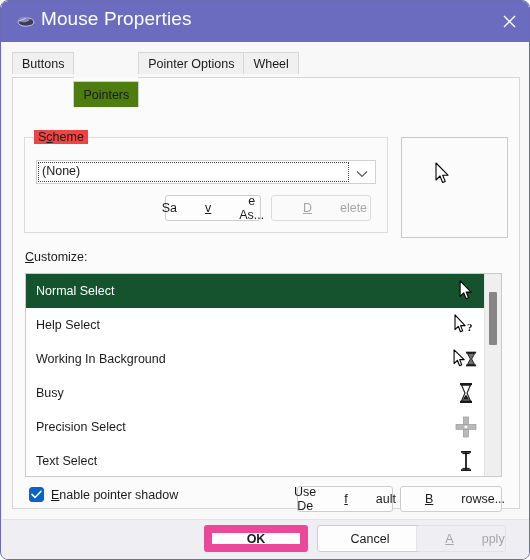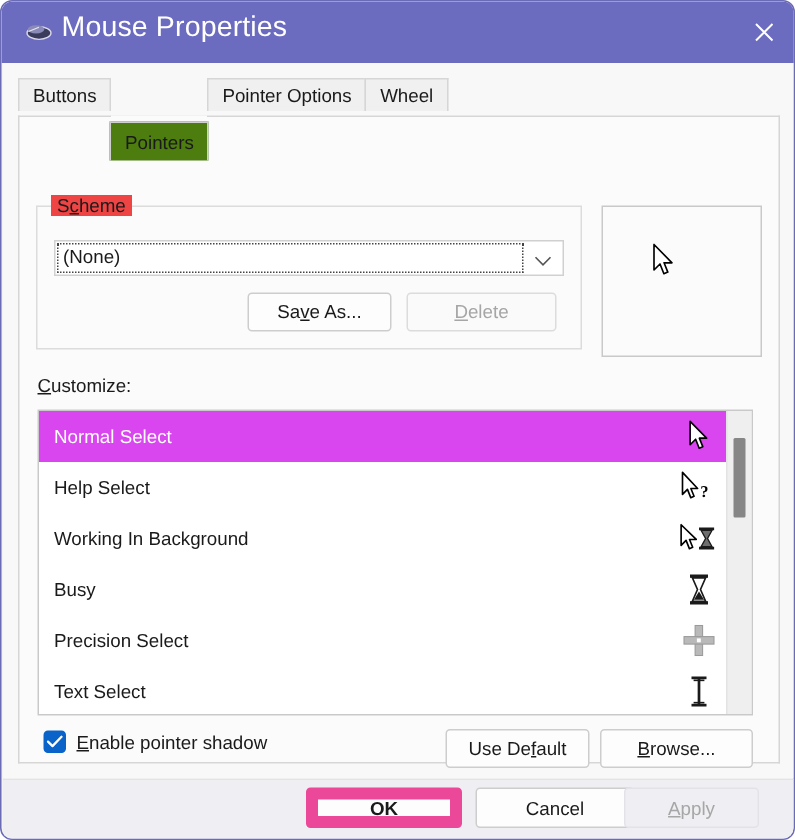--- a/index.html
+++ b/index.html
@@ -170,20 +170,21 @@
     position: absolute;
     box-sizing: border-box;
     background: #fdfdfd;
     border: 1px solid #cdcdcd;
     border-radius: 3px;
     font-size: 12.5px;
     color: #1a1a1a;
     display: flex; align-items: center; justify-content: center;
     font-family: "Liberation Sans", sans-serif;
     padding: 0;
+    gap: 28px;
   }
   .btn.disabled { color: #a6a6a6; background: #fafafa; border-color: #dcdcdc; }
   .btn.default  { border: 8px solid #ec4899; background: #fdfdfd; font-weight: bold; }
 
   #btn-saveas { left: 163px; top: 153px; width: 96px; height: 26px; }
   #btn-delete { left: 269px; top: 153px; width: 100px; height: 26px; }
 
   
   .preview {
     position: absolute;
@@ -220,21 +221,21 @@
     left: 0; top: 0;
     width: 459px;
   }
   .list-row {
     position: relative;
     height: 34px;
     display: flex;
     align-items: center;
     box-sizing: border-box;
   }
-  .list-row.selected { background: #d946ef; }
+  .list-row.selected { background: #14532d; }
   .list-row .row-label {
     position: absolute;
     left: 10px;
     font-size: 12.5px;
     color: #1a1a1a;
     white-space: nowrap;
   }
   .list-row.selected .row-label { color: #ffffff; }
   .row-cursor {
     position: absolute;

